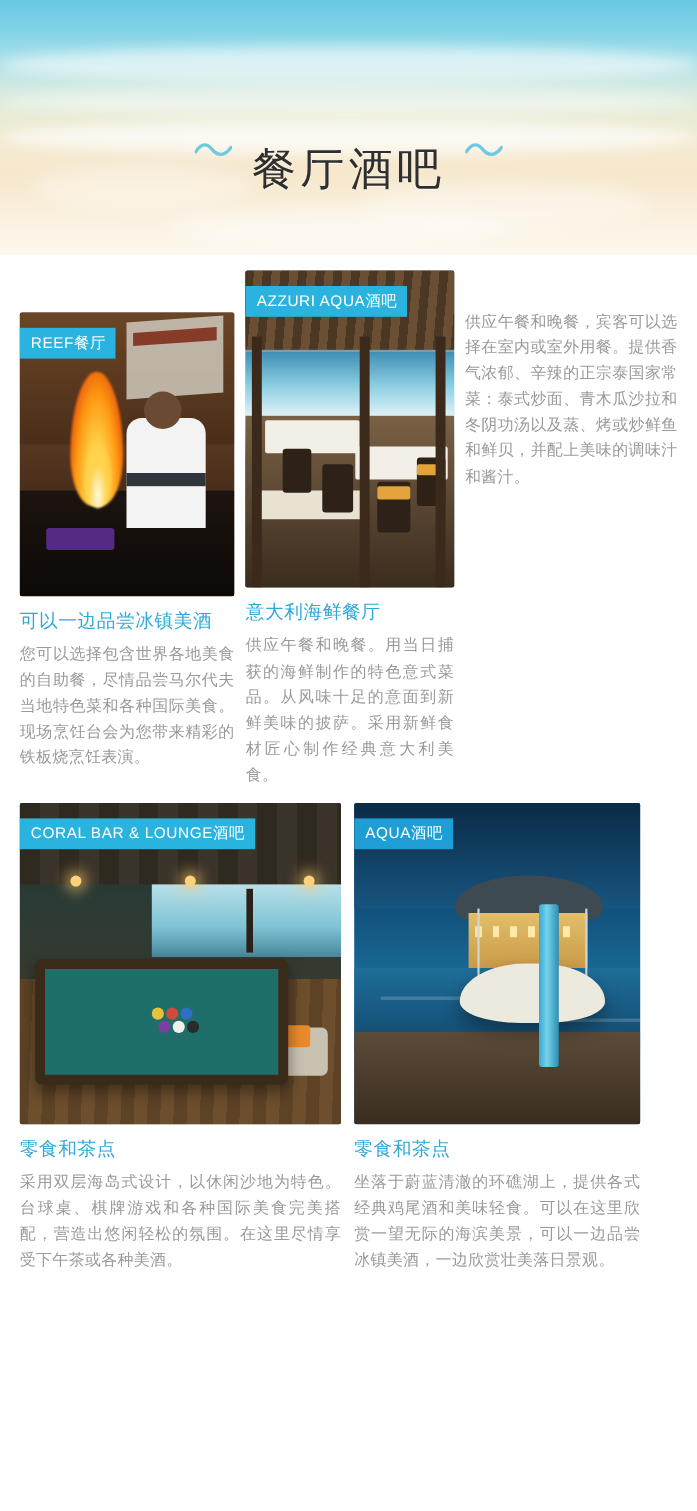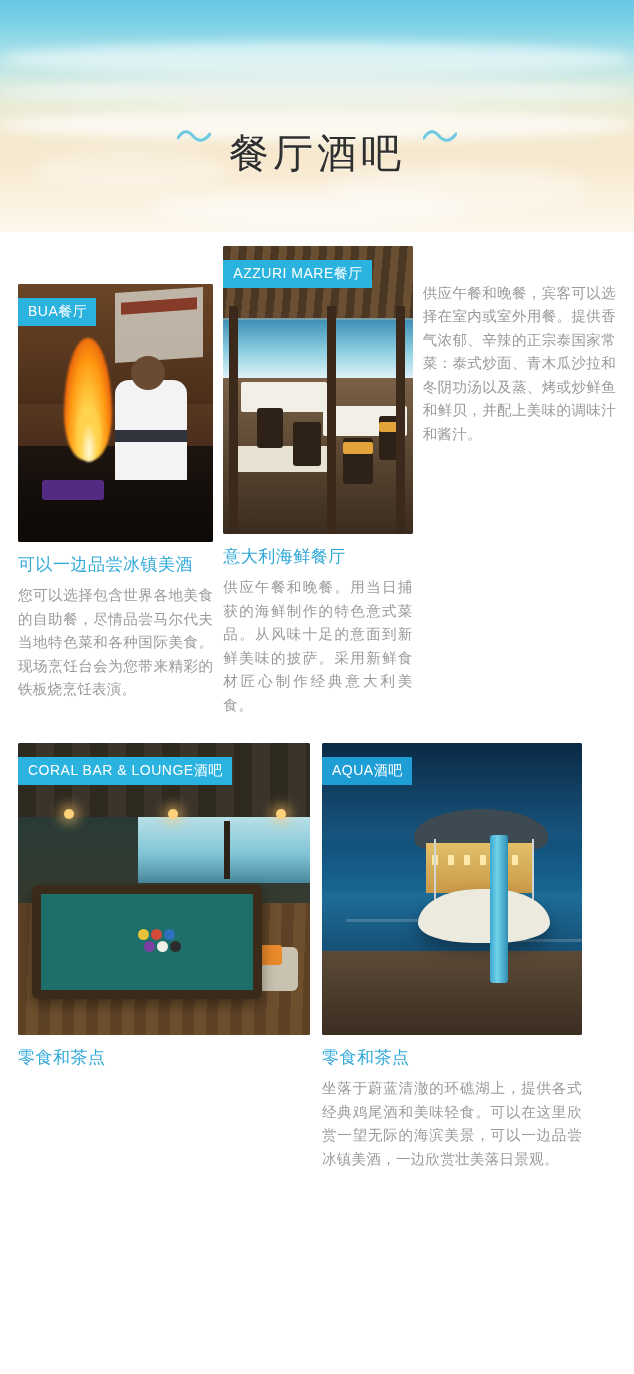--- a/index.html
+++ b/index.html
@@ -236,21 +236,21 @@
   .aqua-img .r1 { left:112px; }
   .aqua-img .r2 { left:210px; }
   .aqua-img .water { position:absolute; left:0; right:0; top:150px; height:76px; background: linear-gradient(to bottom,#1e6e99,#12466b); }
   .aqua-img .ripple { position:absolute; height:3px; background: rgba(255,255,255,.18); border-radius:2px; }
   .aqua-img .rp1 { left:24px; top:176px; width:120px; }
   .aqua-img .rp2 { left:150px; top:196px; width:140px; }
   .aqua-img .rp3 { left:60px; top:214px; width:180px; }
 
   .row-bottom {
     gap: 12px;
-    margin-top: 26px;
+    margin-top: 13px;
     padding-bottom: 40px;
   }
   .card.c-coral { width: 292px; }
   .card.c-aqua  { width: 260px; }
 </style>
 </head>
 <body>
 
 <div class="page">
 
@@ -281,21 +281,21 @@
           <div class="wall"></div>
           <div class="sign"></div>
           <div class="griddle"></div>
           <div class="flame"></div>
           <div class="flame2"></div>
           <div class="chef-body"></div>
           <div class="chef-head"></div>
           <div class="chef-belt"></div>
           <div class="pan"></div>
         </div>
-        <div class="tag">BUA餐厅</div>
+        <div class="tag">REEF餐厅</div>
       </div>
       <div class="cap-title">可以一边品尝冰镇美酒</div>
       <div class="cap-body">您可以选择包含世界各地美食的自助餐，尽情品尝马尔代夫当地特色菜和各种国际美食。现场烹饪台会为您带来精彩的铁板烧烹饪表演。</div>
     </div>
 
     <div class="card c-azzuri">
       <div class="photo azz-img">
         <div class="ph">
           <div class="sky"></div>
           <div class="sea"></div>
@@ -307,21 +307,21 @@
           <div class="ch c1"></div>
           <div class="ch c2"></div>
           <div class="ch c3"></div>
           <div class="ch c4"></div>
           <div class="cush u1"></div>
           <div class="cush u2"></div>
           <div class="post p1"></div>
           <div class="post p2"></div>
           <div class="post p3"></div>
         </div>
-        <div class="tag">AZZURI MARE餐厅</div>
+        <div class="tag">AZZURI AQUA酒吧</div>
       </div>
       <div class="cap-title">意大利海鲜餐厅</div>
       <div class="cap-body">供应午餐和晚餐。用当日捕获的海鲜制作的特色意式菜品。从风味十足的意面到新鲜美味的披萨。采用新鲜食材匠心制作经典意大利美食。</div>
     </div>
 
     <div class="card c-suan">
       <div class="cap-body">供应午餐和晚餐，宾客可以选择在室内或室外用餐。提供香气浓郁、辛辣的正宗泰国家常菜：泰式炒面、青木瓜沙拉和冬阴功汤以及蒸、烤或炒鲜鱼和鲜贝，并配上美味的调味汁和酱汁。</div>
     </div>
   </div>
 
@@ -348,20 +348,21 @@
             <i style="left:19px;top:12px;background:#f0f0ea"></i>
             <i style="left:32px;top:12px;background:#2b2b2b"></i>
           </div>
           <div class="lamp lm1"></div>
           <div class="lamp lm2"></div>
           <div class="lamp lm3"></div>
         </div>
         <div class="tag">CORAL BAR &amp; LOUNGE酒吧</div>
       </div>
       <div class="cap-title">零食和茶点</div>
+      <div class="cap-body">采用双层海岛式设计，以休闲沙地为特色。台球桌、棋牌游戏和各种国际美食完美搭配，营造出悠闲轻松的氛围。在这里尽情享受下午茶或各种美酒。</div>
     </div>
 
     <div class="card c-aqua">
       <div class="photo aqua-img tag-aqua">
         <div class="ph">
           <div class="sky"></div>
           <div class="bar-roof"></div>
           <div class="bar-body"></div>
           <div class="bar-lights"></div>
           <div class="water"></div>

